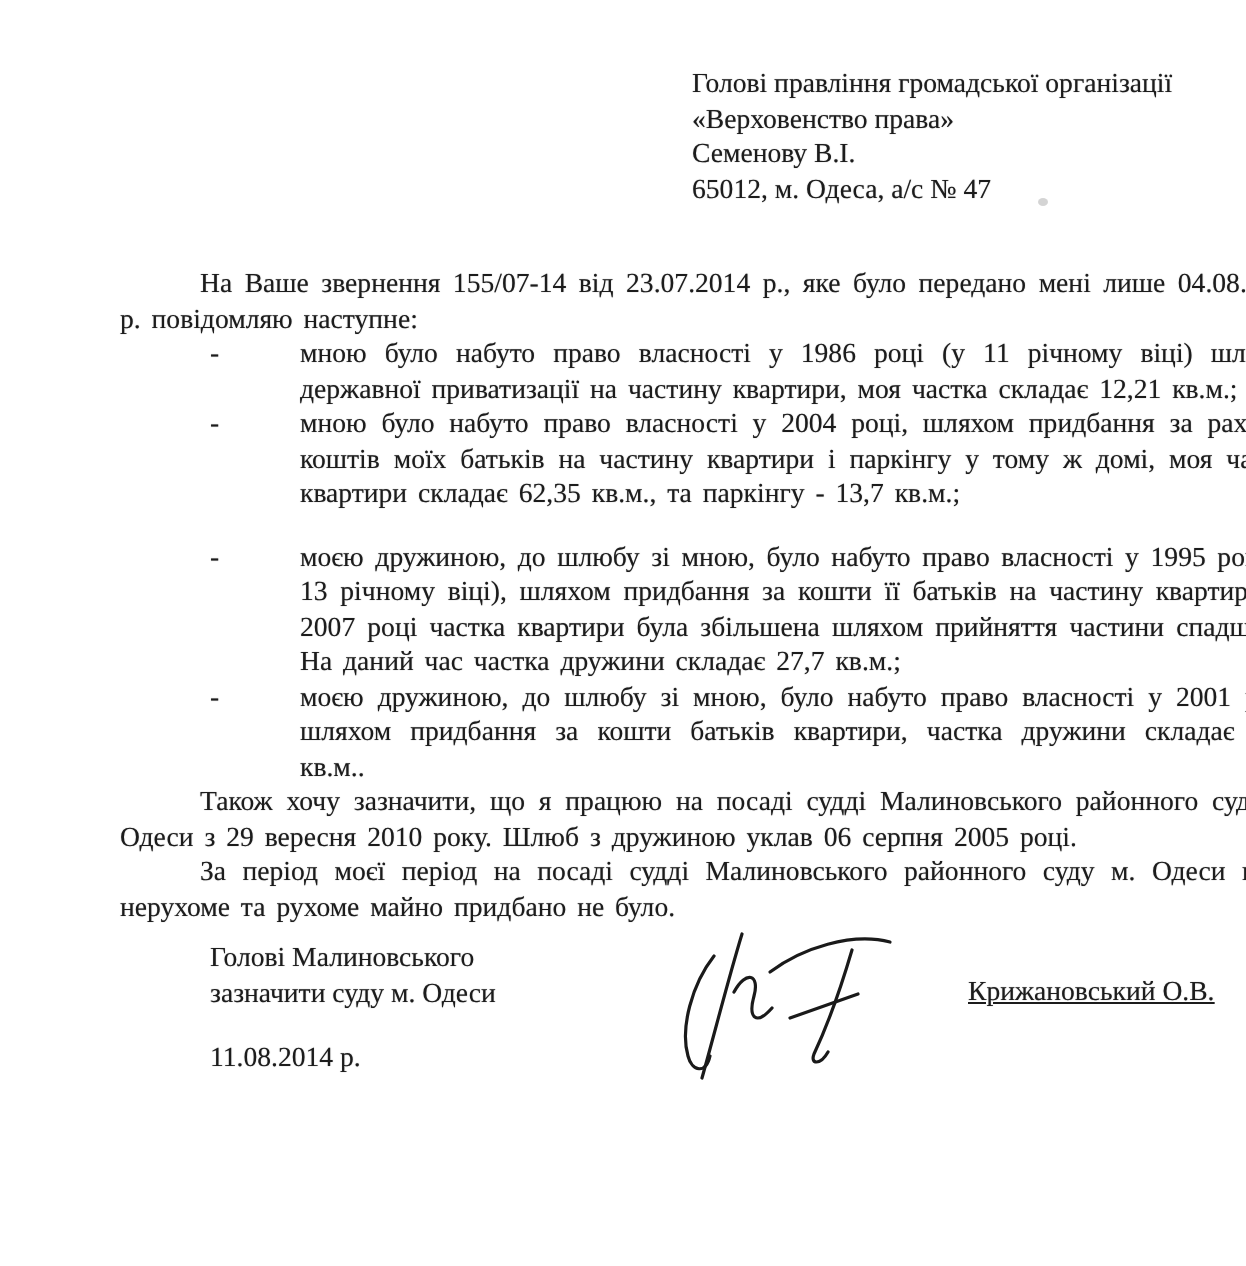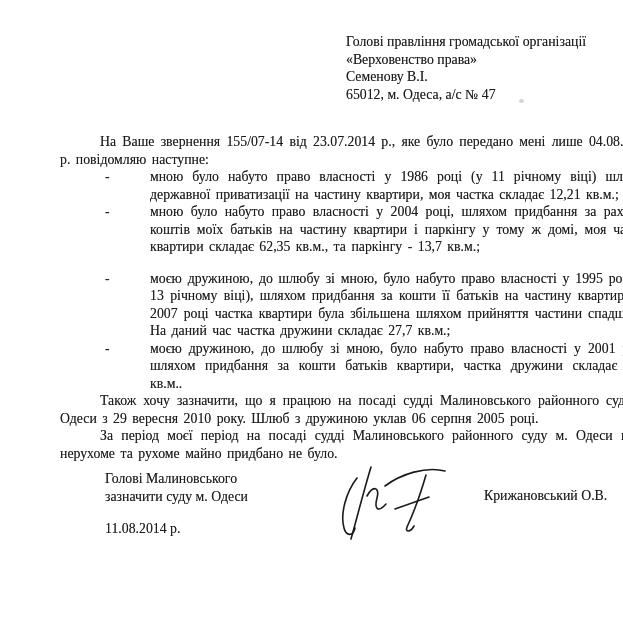--- a/index.html
+++ b/index.html
@@ -17,21 +17,21 @@
   .body { margin:30px 20px 0 12px; }
   .para { text-indent:40px; text-align:justify; word-spacing:2px; }
   .bullet { position:relative; padding-left:90px; text-align:justify; word-spacing:2px; box-sizing:border-box; }
   .bullet .marker { position:absolute; left:45px; top:0; }
   .bullet.gap-before { margin-top:14px; }
   .closing { text-indent:45px; }
   .sig-row { position:relative; margin-top:8px; height:36px; }
   .sig-left { margin-left:45px; }
   .sig-left div { white-space:nowrap; }
   .signature-svg { position:absolute; left:273px; top:-8px; }
-  .sig-name { position:absolute; left:424px; top:17px; white-space:nowrap; }
+  .sig-name { position:absolute; left:424px; top:17px; white-space:nowrap;text-decoration:underline; }
   .date { margin-left:45px; margin-top:14px; }
   .speckle { position:absolute; left:471px; top:99px; width:5px; height:4px;
     background:#bdbdbd; border-radius:50%; opacity:0.65; }
 </style>
 </head>
 <body>
 
 <div class="page">
 
   <div class="speckle"></div>

